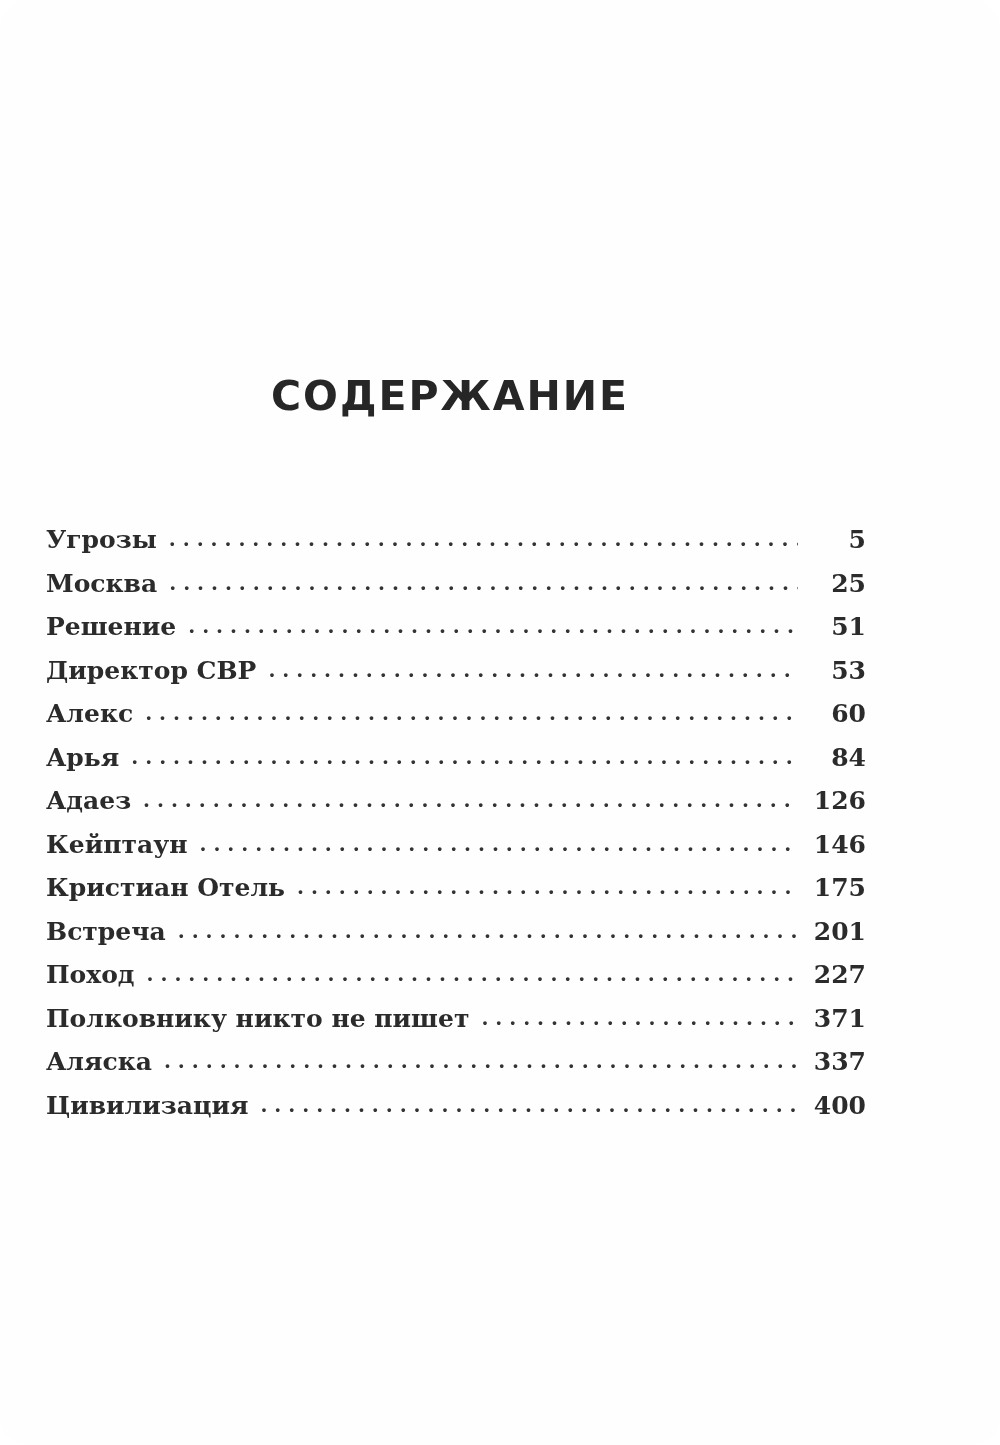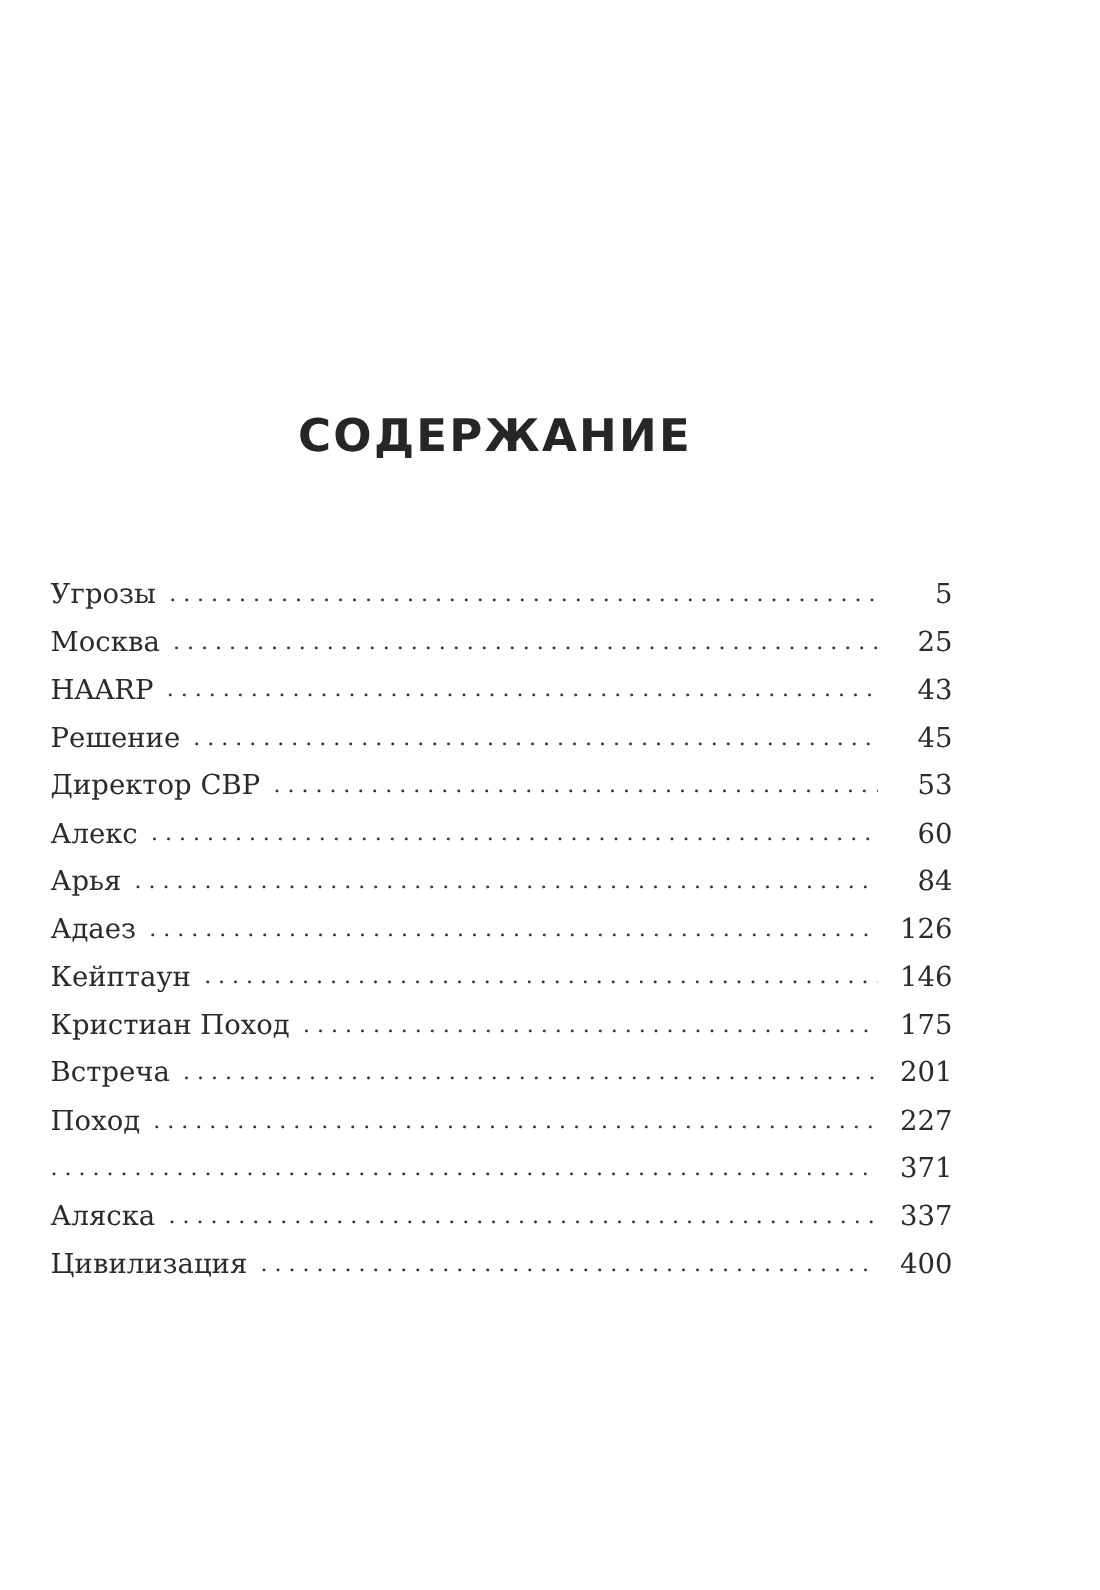--- a/index.html
+++ b/index.html
@@ -40,20 +40,21 @@
       top: 525px;
       width: 820px;
     }
     .toc-row {
       display: flex;
       align-items: baseline;
       height: 43.5px;
       font-family: "DejaVu Serif", serif;
       font-size: 25px;
       color: #2b2b2b;
+      font-weight: bold;
     }
     .toc-label {
       white-space: nowrap;
       padding-right: 12px;
     }
     .toc-leader {
       flex: 1;
       overflow: hidden;
       white-space: nowrap;
       font-size: 20px;
@@ -84,28 +85,23 @@
       <span class="toc-label">Угрозы</span>
       <span class="toc-leader"></span>
       <span class="toc-page">5</span>
     </div>
     <div class="toc-row">
       <span class="toc-label">Москва</span>
       <span class="toc-leader"></span>
       <span class="toc-page">25</span>
     </div>
     <div class="toc-row">
-      <span class="toc-label">HAARP</span>
-      <span class="toc-leader"></span>
-      <span class="toc-page">43</span>
-    </div>
-    <div class="toc-row">
       <span class="toc-label">Решение</span>
       <span class="toc-leader"></span>
-      <span class="toc-page">45</span>
+      <span class="toc-page">51</span>
     </div>
     <div class="toc-row">
       <span class="toc-label">Директор СВР</span>
       <span class="toc-leader"></span>
       <span class="toc-page">53</span>
     </div>
     <div class="toc-row">
       <span class="toc-label">Алекс</span>
       <span class="toc-leader"></span>
       <span class="toc-page">60</span>
@@ -119,35 +115,36 @@
       <span class="toc-label">Адаез</span>
       <span class="toc-leader"></span>
       <span class="toc-page">126</span>
     </div>
     <div class="toc-row">
       <span class="toc-label">Кейптаун</span>
       <span class="toc-leader"></span>
       <span class="toc-page">146</span>
     </div>
     <div class="toc-row">
-      <span class="toc-label">Кристиан Поход</span>
+      <span class="toc-label">Кристиан Отель</span>
       <span class="toc-leader"></span>
       <span class="toc-page">175</span>
     </div>
     <div class="toc-row">
       <span class="toc-label">Встреча</span>
       <span class="toc-leader"></span>
       <span class="toc-page">201</span>
     </div>
     <div class="toc-row">
       <span class="toc-label">Поход</span>
       <span class="toc-leader"></span>
       <span class="toc-page">227</span>
     </div>
     <div class="toc-row">
+      <span class="toc-label">Полковнику никто не пишет</span>
       <span class="toc-leader"></span>
       <span class="toc-page">371</span>
     </div>
     <div class="toc-row">
       <span class="toc-label">Аляска</span>
       <span class="toc-leader"></span>
       <span class="toc-page">337</span>
     </div>
     <div class="toc-row">
       <span class="toc-label">Цивилизация</span>

